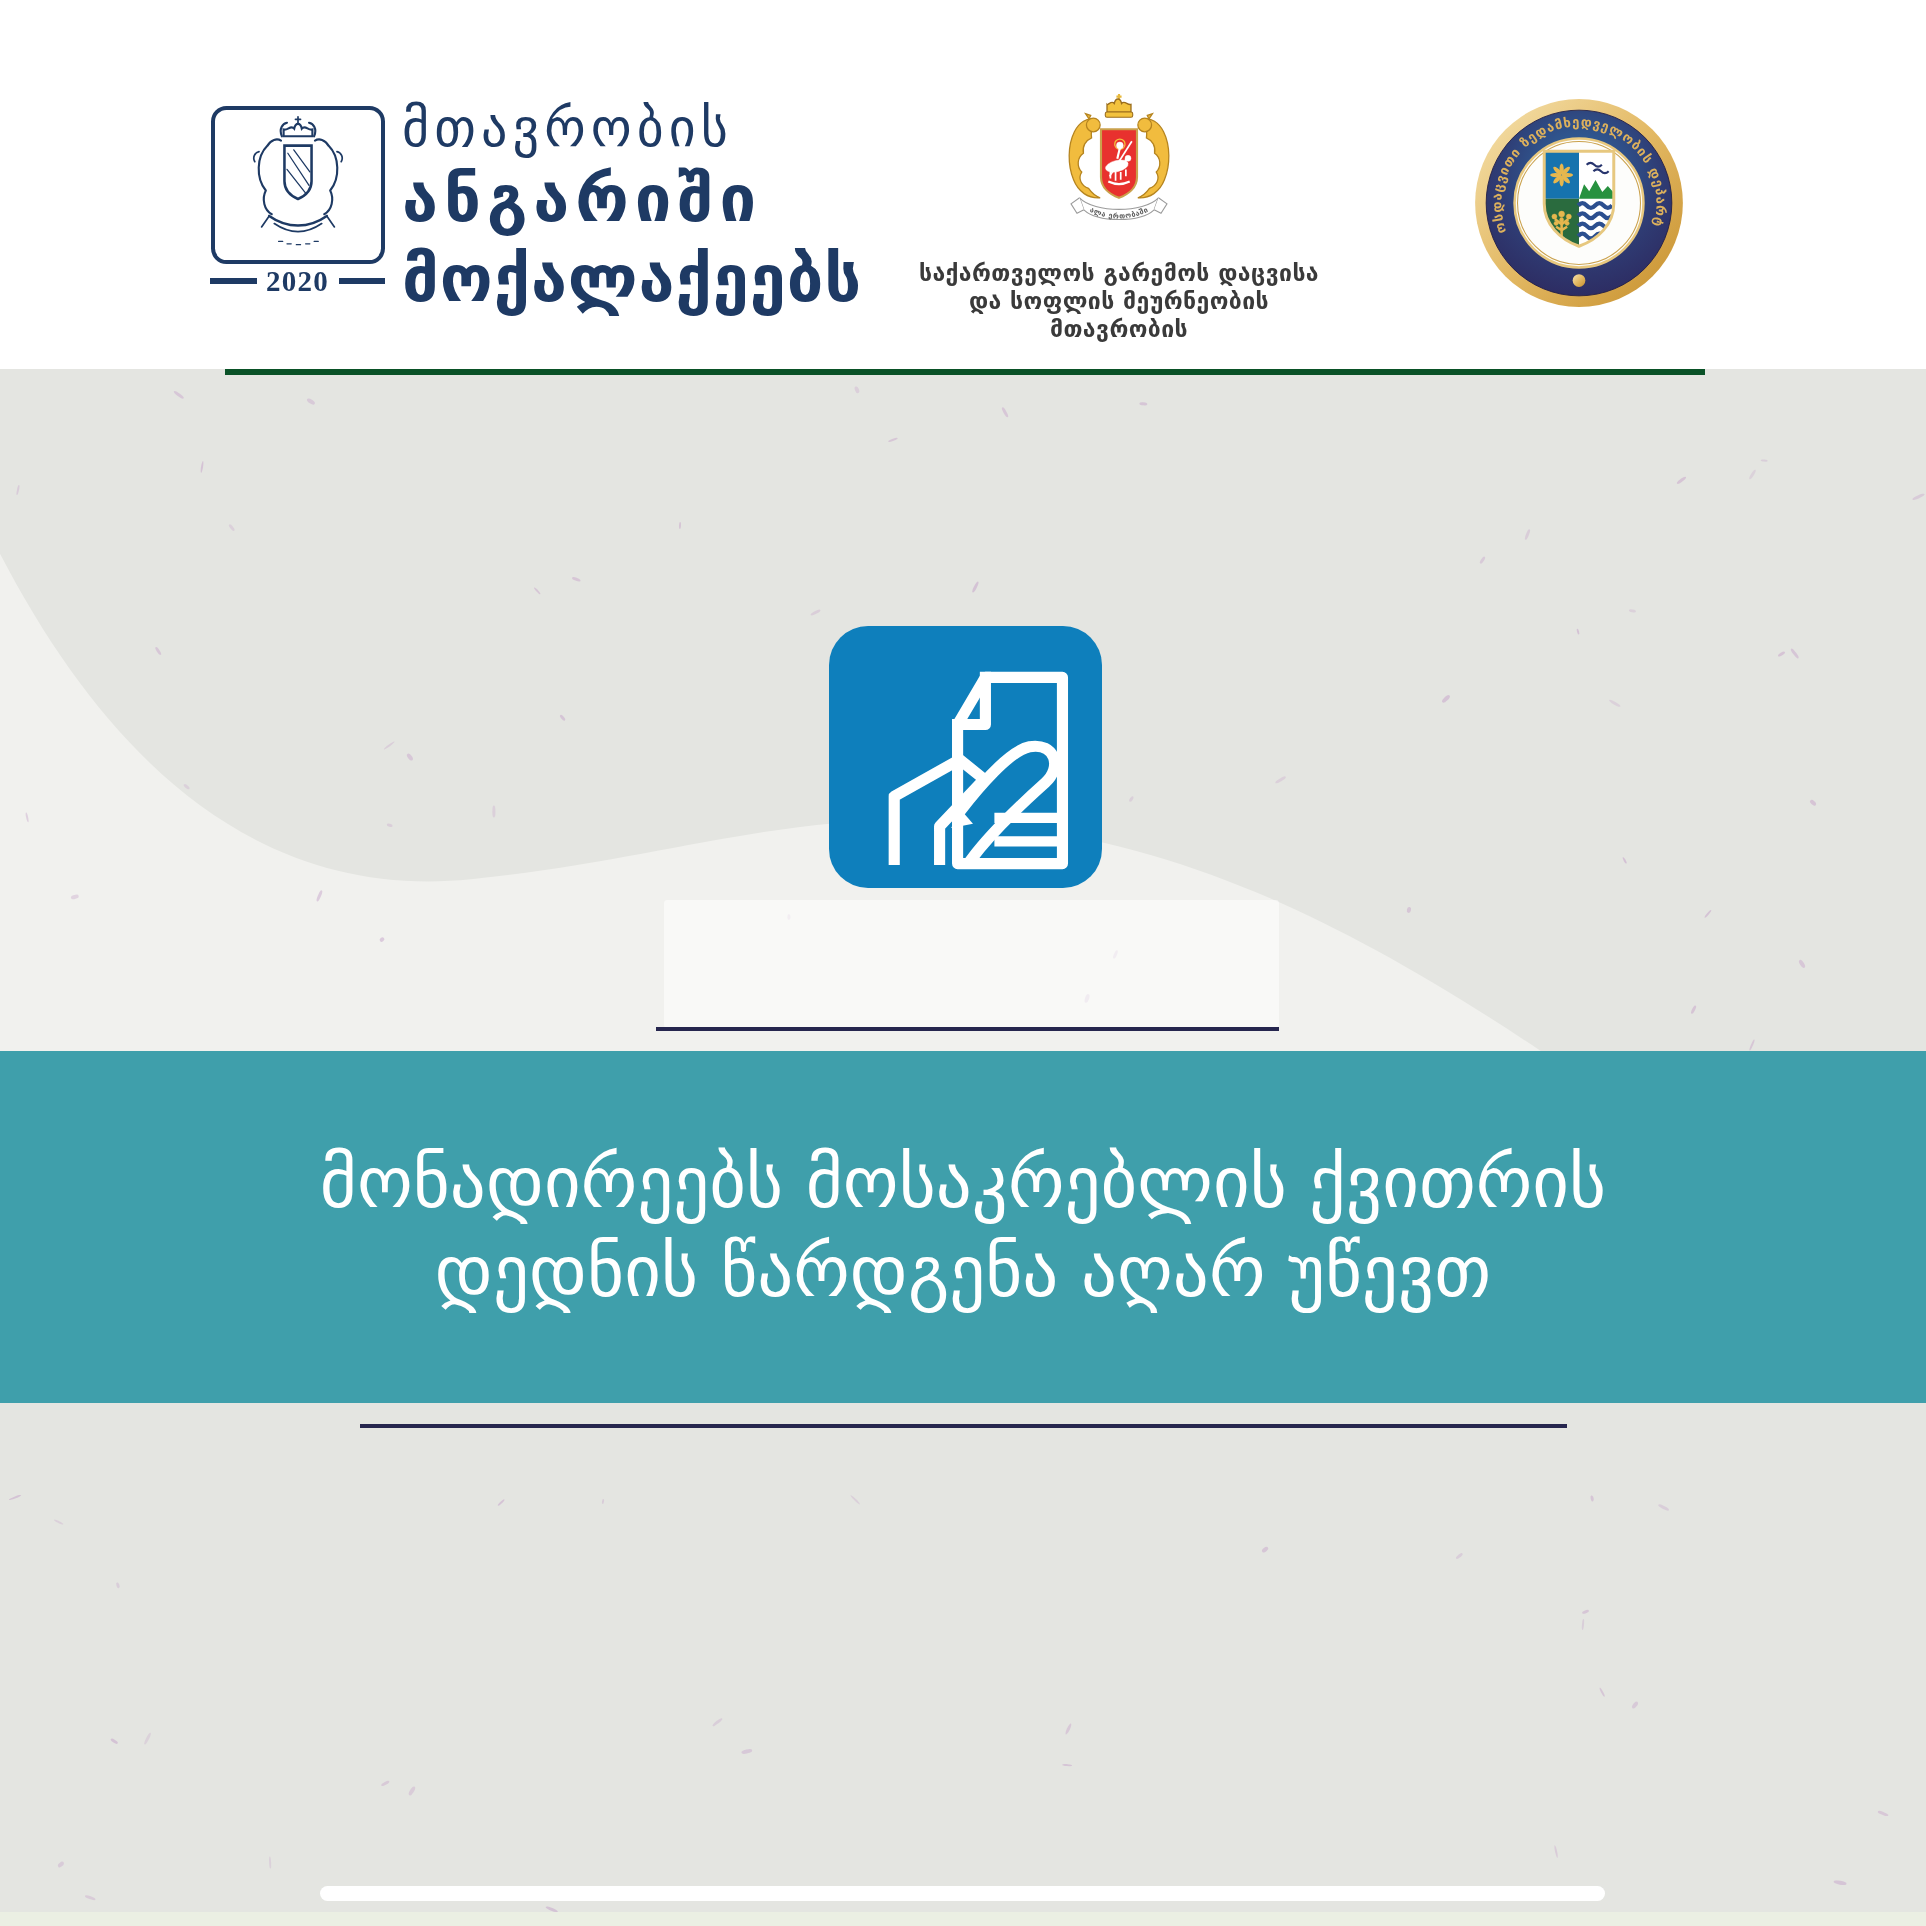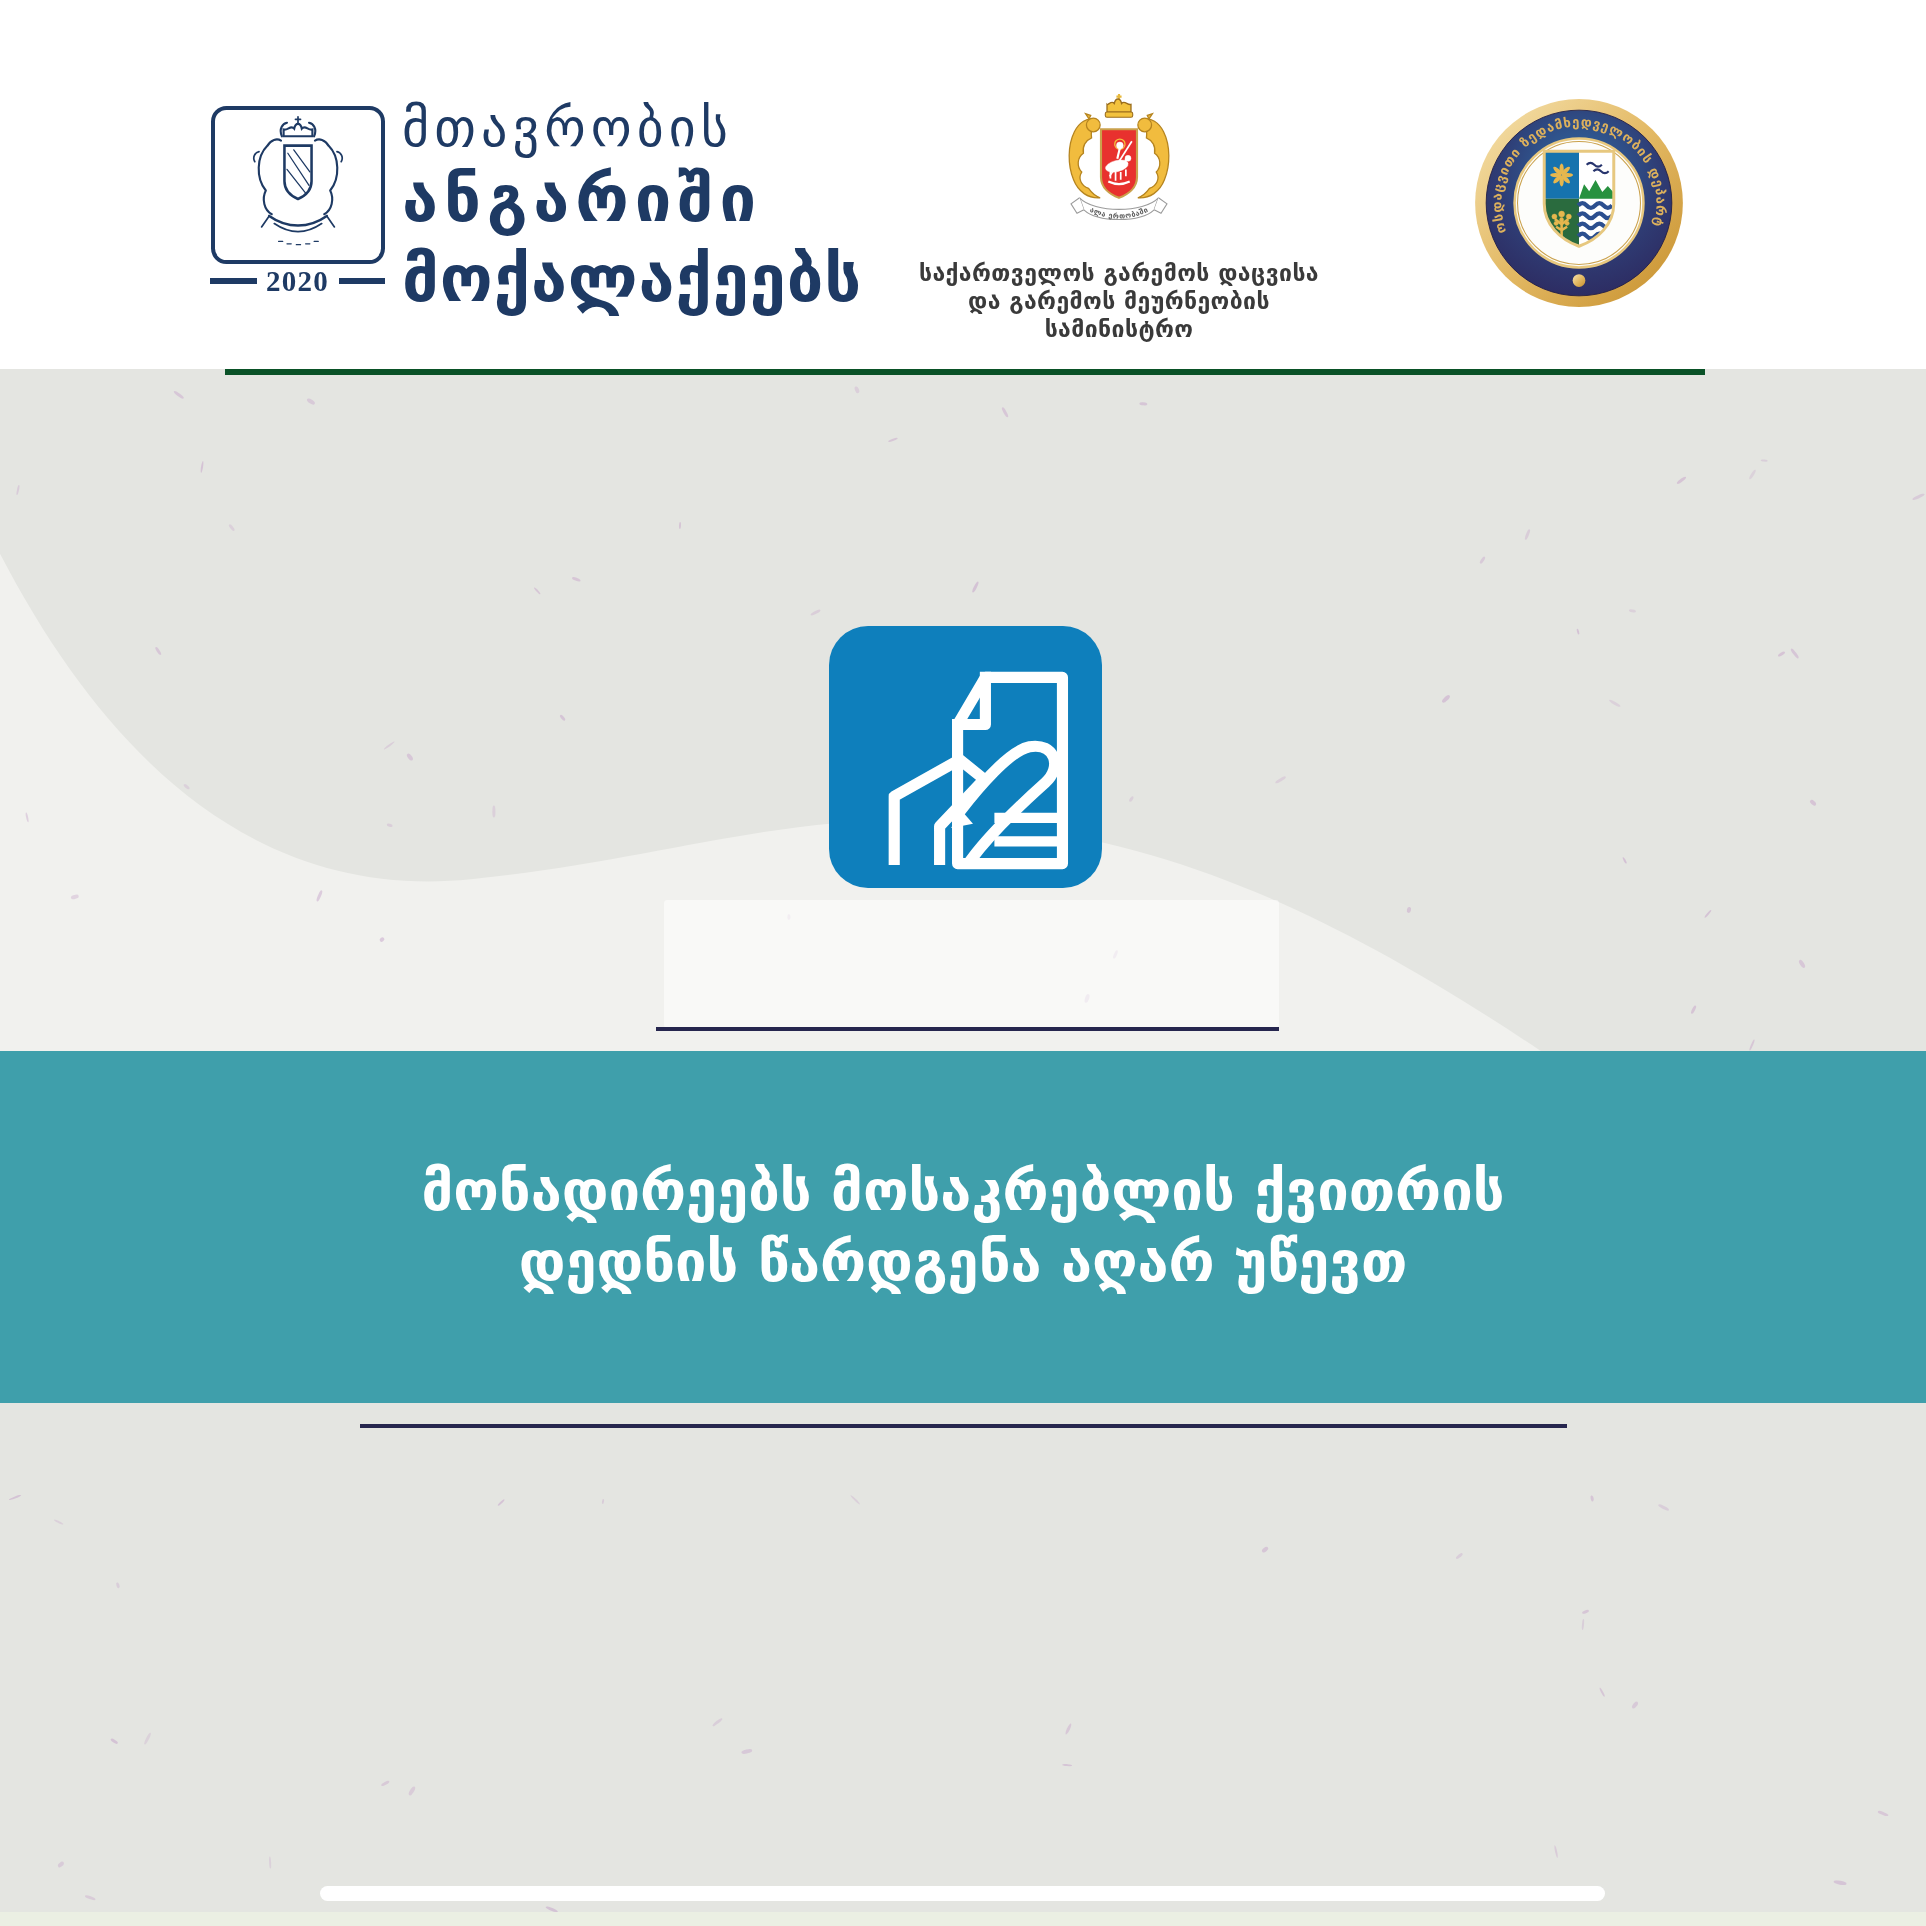--- a/index.html
+++ b/index.html
@@ -48,21 +48,21 @@
 
   .doc-icon{position:absolute;left:829px;top:626px;width:273px;height:262px;background:var(--blue);border-radius:39px;z-index:2;}
   .doc-icon svg{position:absolute;left:0;top:0;width:100%;height:100%;}
 
   .white-card{position:absolute;left:664px;top:900px;width:615px;height:128px;background:rgba(255,255,255,0.55);border-radius:3.4px;z-index:2;}
   .rule-top{position:absolute;left:656px;top:1027px;width:623px;height:4.3px;background:var(--rule);z-index:3;}
   .rule-bottom{position:absolute;left:360px;top:1424px;width:1207px;height:4.3px;background:var(--rule);z-index:3;}
 
   .banner{position:absolute;left:0;top:1051px;width:1926px;height:352px;background:var(--teal);z-index:2;
           display:flex;flex-direction:column;align-items:center;justify-content:center;}
-  .banner .hl{color:var(--white);font-size:56px;font-weight:bold;line-height:1.26;text-align:center;white-space:nowrap;}
+  .banner .hl{color:var(--white);font-size:71px;font-weight:normal;line-height:1.26;text-align:center;white-space:nowrap;}
 
   .bottom-pill{position:absolute;left:320px;top:1886px;width:1285px;height:15.4px;border-radius:7.7px;background:var(--white);z-index:2;}
   .bottom-tint{position:absolute;left:0;top:1912px;width:1926px;height:13.7px;background:#ecf1e3;opacity:.8;z-index:1;}
 </style>
 </head>
 <body>
 
 <div id="canvas">
 
   <svg class="wave" viewBox="0 0 4500 1581" preserveAspectRatio="none">
@@ -217,21 +217,21 @@
         </g>
 
         <path d="M118,256 C152,292 268,292 302,256 L292,284 C260,314 160,314 128,284 Z" fill="#ffffff" stroke="#9b9b9b" stroke-width="2.5"></path>
         <path d="M118,256 l-20,14 14,22 16,-8 M302,256 l20,14 -14,22 -16,-8" fill="#ffffff" stroke="#9b9b9b" stroke-width="2.5"></path>
         <text font-size="17" font-weight="bold" fill="#5c5c5c" letter-spacing="1">
           <textPath href="#mottoPath" startOffset="50%" text-anchor="middle">ძალა ერთობაშია</textPath>
         </text>
       </svg>
       <div class="mtext">
         <div>საქართველოს გარემოს დაცვისა</div>
-        <div>და გარემოს მეურნეობის სამინისტრო</div>
+        <div>და სოფლის მეურნეობის მთავრობის</div>
       </div>
     </div>
 
     <div class="seal">
       <svg viewBox="0 0 500 500">
         <defs>
           <linearGradient id="goldG" x1="0" y1="0" x2="1" y2="1">
             <stop offset="0" stop-color="#f6e3b0"></stop>
               <stop offset="0.5" stop-color="#e3b964"></stop>
               <stop offset="1" stop-color="#c68f2c"></stop>

